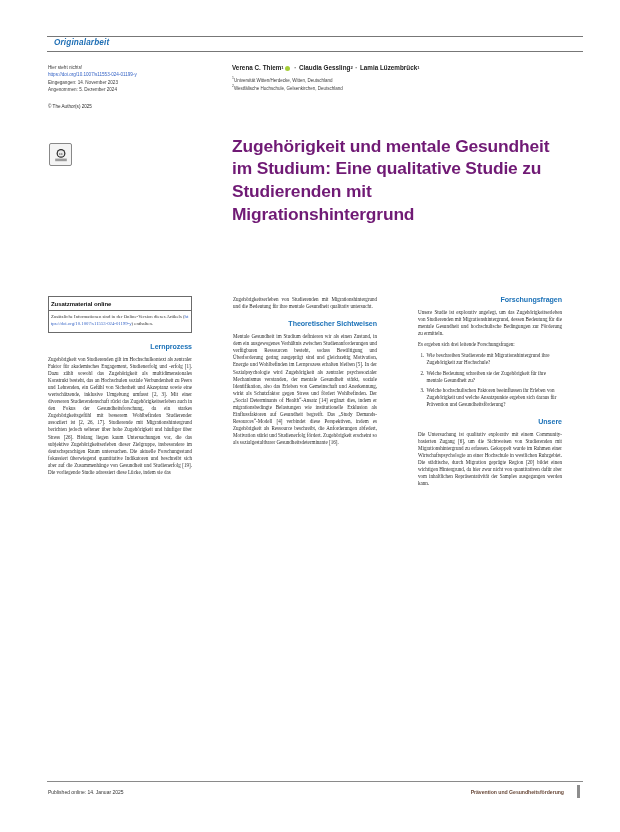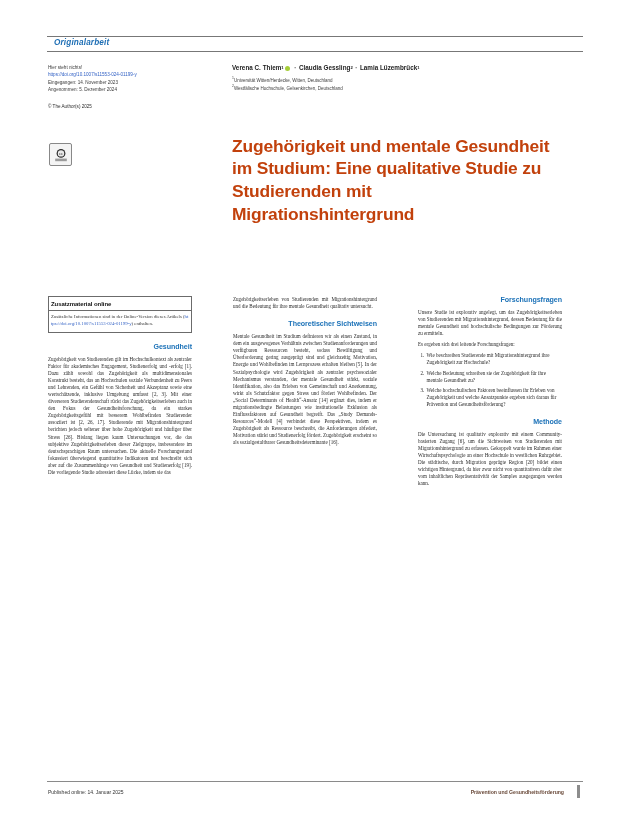--- a/index.html
+++ b/index.html
@@ -71,21 +71,21 @@
     font-size:4.5px;line-height:1.68;color:#3d3d3d;
   }
   .aff .ln{display:block;}
   .aff .sup{font-size:3.4px;vertical-align:super;}
   
   .title{
     position:absolute;left:232px;top:123px;width:320px;
     font-family:"Liberation Sans", sans-serif;
     font-weight:bold;
     font-size:17.4px;line-height:1.30;
-    color:#c2410c;
+    color:#701a75;
     letter-spacing:-0.15px;
   }
   
   .col{
     position:absolute;top:296px;width:144px;
     font-family:"Liberation Serif", serif;
     font-size:5.05px;line-height:1.405;
     color:#2a2a2a;
     text-align:justify;
     -webkit-hyphens:auto;hyphens:auto;
@@ -209,40 +209,40 @@
     <div class="suppbox">
       <div class="supp-left"></div>
       <div class="supp-right"></div>
       <div class="bar">
         <span class="hd">Zusatzmaterial online</span>
       </div>
       <div class="bd">
         <span>Zusätzliche Informationen sind in der Online-Version dieses Artikels (</span><a href="#">https://doi.org/10.1007/s11553-024-01199-y</a><span>) enthalten.</span>
       </div>
     </div>
-    <h2 class="sec">Gesundheit</h2>
+    <h2 class="sec">Lernprozess</h2>
     <p>Zugehörigkeit von Studierenden gilt im Hochschulkontext als zentraler Faktor für akademisches Engagement, Studienerfolg und -erfolg [1]. Dazu zählt sowohl das Zugehörigkeit als multidimensionales Konstrukt besteht, das an Hochschulen soziale Verbundenheit zu Peers und Lehrenden, ein Gefühl von Sicherheit und Akzeptanz sowie eine wertschätzende, inklusive Umgebung umfasst [2, 3]. Mit einer diverseren Studierendenschaft rückt das Zugehörigkeitserleben auch in den Fokus der Gesundheitsforschung, da ein starkes Zugehörigkeitsgefühl mit besserem Wohlbefinden Studierender assoziiert ist [2, 26, 17]. Studierende mit Migrationshintergrund berichten jedoch seltener über hohe Zugehörigkeit und häufiger über Stress [26]. Bislang liegen kaum Untersuchungen vor, die das subjektive Zugehörigkeitserleben dieser Zielgruppe, insbesondere im deutschsprachigen Raum untersuchen. Die aktuelle Forschungsstand fokussiert überwiegend quantitative Indikatoren und beschreibt sich aber auf die Zusammenhänge von Gesundheit und Studienerfolg [19]. Die vorliegende Studie adressiert diese Lücke, indem sie das</p>
   </div>
 
   <div class="col col2">
     <p class="cont">Zugehörigkeitserleben von Studierenden mit Migrationshintergrund und die Bedeutung für ihre mentale Gesundheit qualitativ untersucht.</p>
     <h2 class="sec">Theoretischer Sichtweisen</h2>
     <p>Mentale Gesundheit im Studium definieren wir als einen Zustand, in dem ein ausgewogenes Verhältnis zwischen Studienanforderungen und verfügbaren Ressourcen besteht, sodass Bewältigung und Überforderung gering ausgeprägt sind und gleichzeitig Motivation, Energie und Wohlbefinden im Lernprozess erhalten bleiben [5]. In der Sozialpsychologie wird Zugehörigkeit als zentraler psychosozialer Mechanismus verstanden, der mentale Gesundheit stärkt, soziale Identifikation, also das Erleben von Gemeinschaft und Anerkennung, wirkt als Schutzfaktor gegen Stress und fördert Wohlbefinden. Der „Social Determinants of Health“-Ansatz [14] ergänzt dies, indem er migrationsbedingte Belastungen wie institutionelle Exklusion als Einflussfaktoren auf Gesundheit begreift. Das „Study Demands-Resources“-Modell [4] verbindet diese Perspektiven, indem es Zugehörigkeit als Ressource beschreibt, die Anforderungen abfedert, Motivation stärkt und Studienerfolg fördert. Zugehörigkeit erscheint so als sozialgestaltbarer Gesundheitsdeterminante [16].</p>
   </div>
 
   <div class="col col3">
     <h2 class="sec">Forschungsfragen</h2>
     <p>Unsere Studie ist explorativ angelegt, um das Zugehörigkeitserleben von Studierenden mit Migrationshintergrund, dessen Bedeutung für die mentale Gesundheit und hochschulische Bedingungen zur Förderung zu ermitteln.</p>
     <p>Es ergeben sich drei leitende Forschungsfragen:</p>
     <ol class="qs">
       <li>Wie beschreiben Studierende mit Migrationshintergrund ihre Zugehörigkeit zur Hochschule?</li>
       <li>Welche Bedeutung schreiben sie der Zugehörigkeit für ihre mentale Gesundheit zu?</li>
       <li>Welche hochschulischen Faktoren beeinflussen ihr Erleben von Zugehörigkeit und welche Ansatzpunkte ergeben sich daraus für Prävention und Gesundheitsförderung?</li>
     </ol>
-    <h2 class="sec">Methode</h2>
+    <h2 class="sec">Unsere</h2>
     <p>Die Untersuchung ist qualitativ explorativ mit einem Community-basierten Zugang [6], um die Sichtweisen von Studierenden mit Migrationshintergrund zu erfassen. Gekoppelt wurde im Rahmen einer Wirtschaftspsychologie an einer Hochschule in westlichen Ruhrgebiet. Die städtische, durch Migration geprägte Region [20] bildet einen wichtigen Hintergrund, da hier zwar nicht von quantitativen dafür aber vom inhaltlichen Repräsentativität der Samples ausgegangen werden kann.</p>
   </div>
 
   <div class="footer-rule"></div>
   <div class="foot-left">Published online: 14. Januar 2025</div>
   <div class="foot-right">Prävention und Gesundheitsförderung</div>
   <div class="foot-bar"></div>
 
 </div>
 

